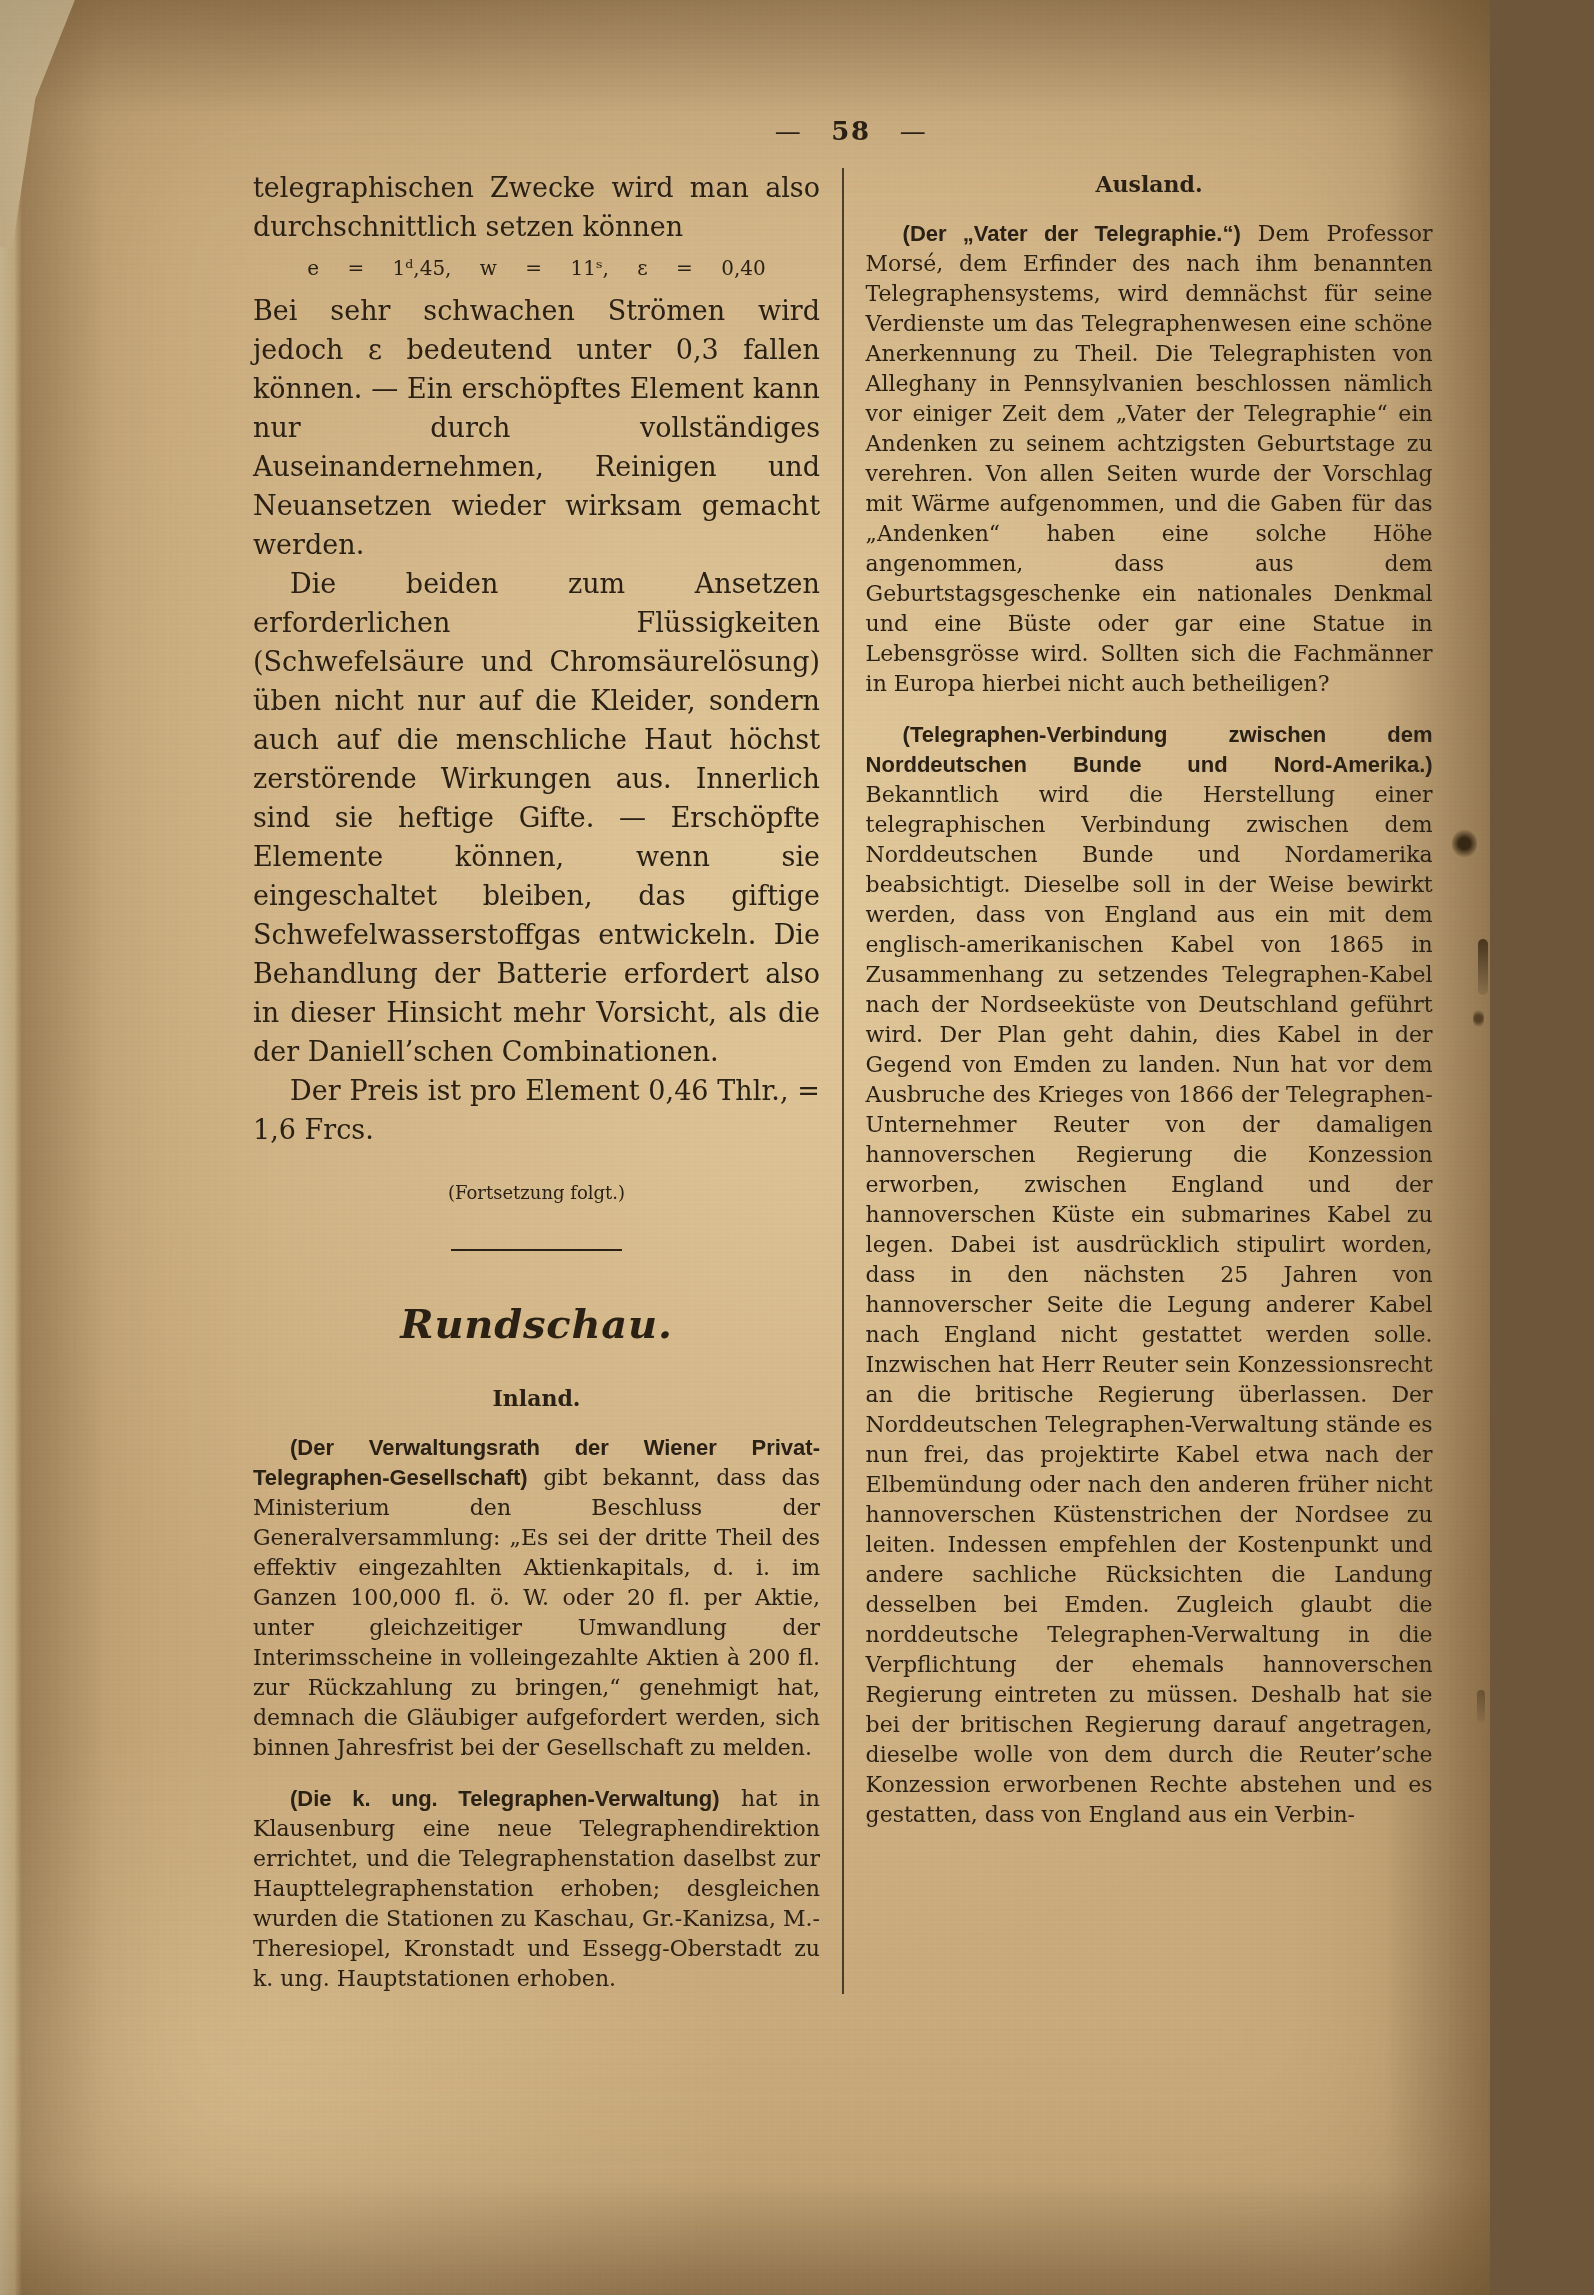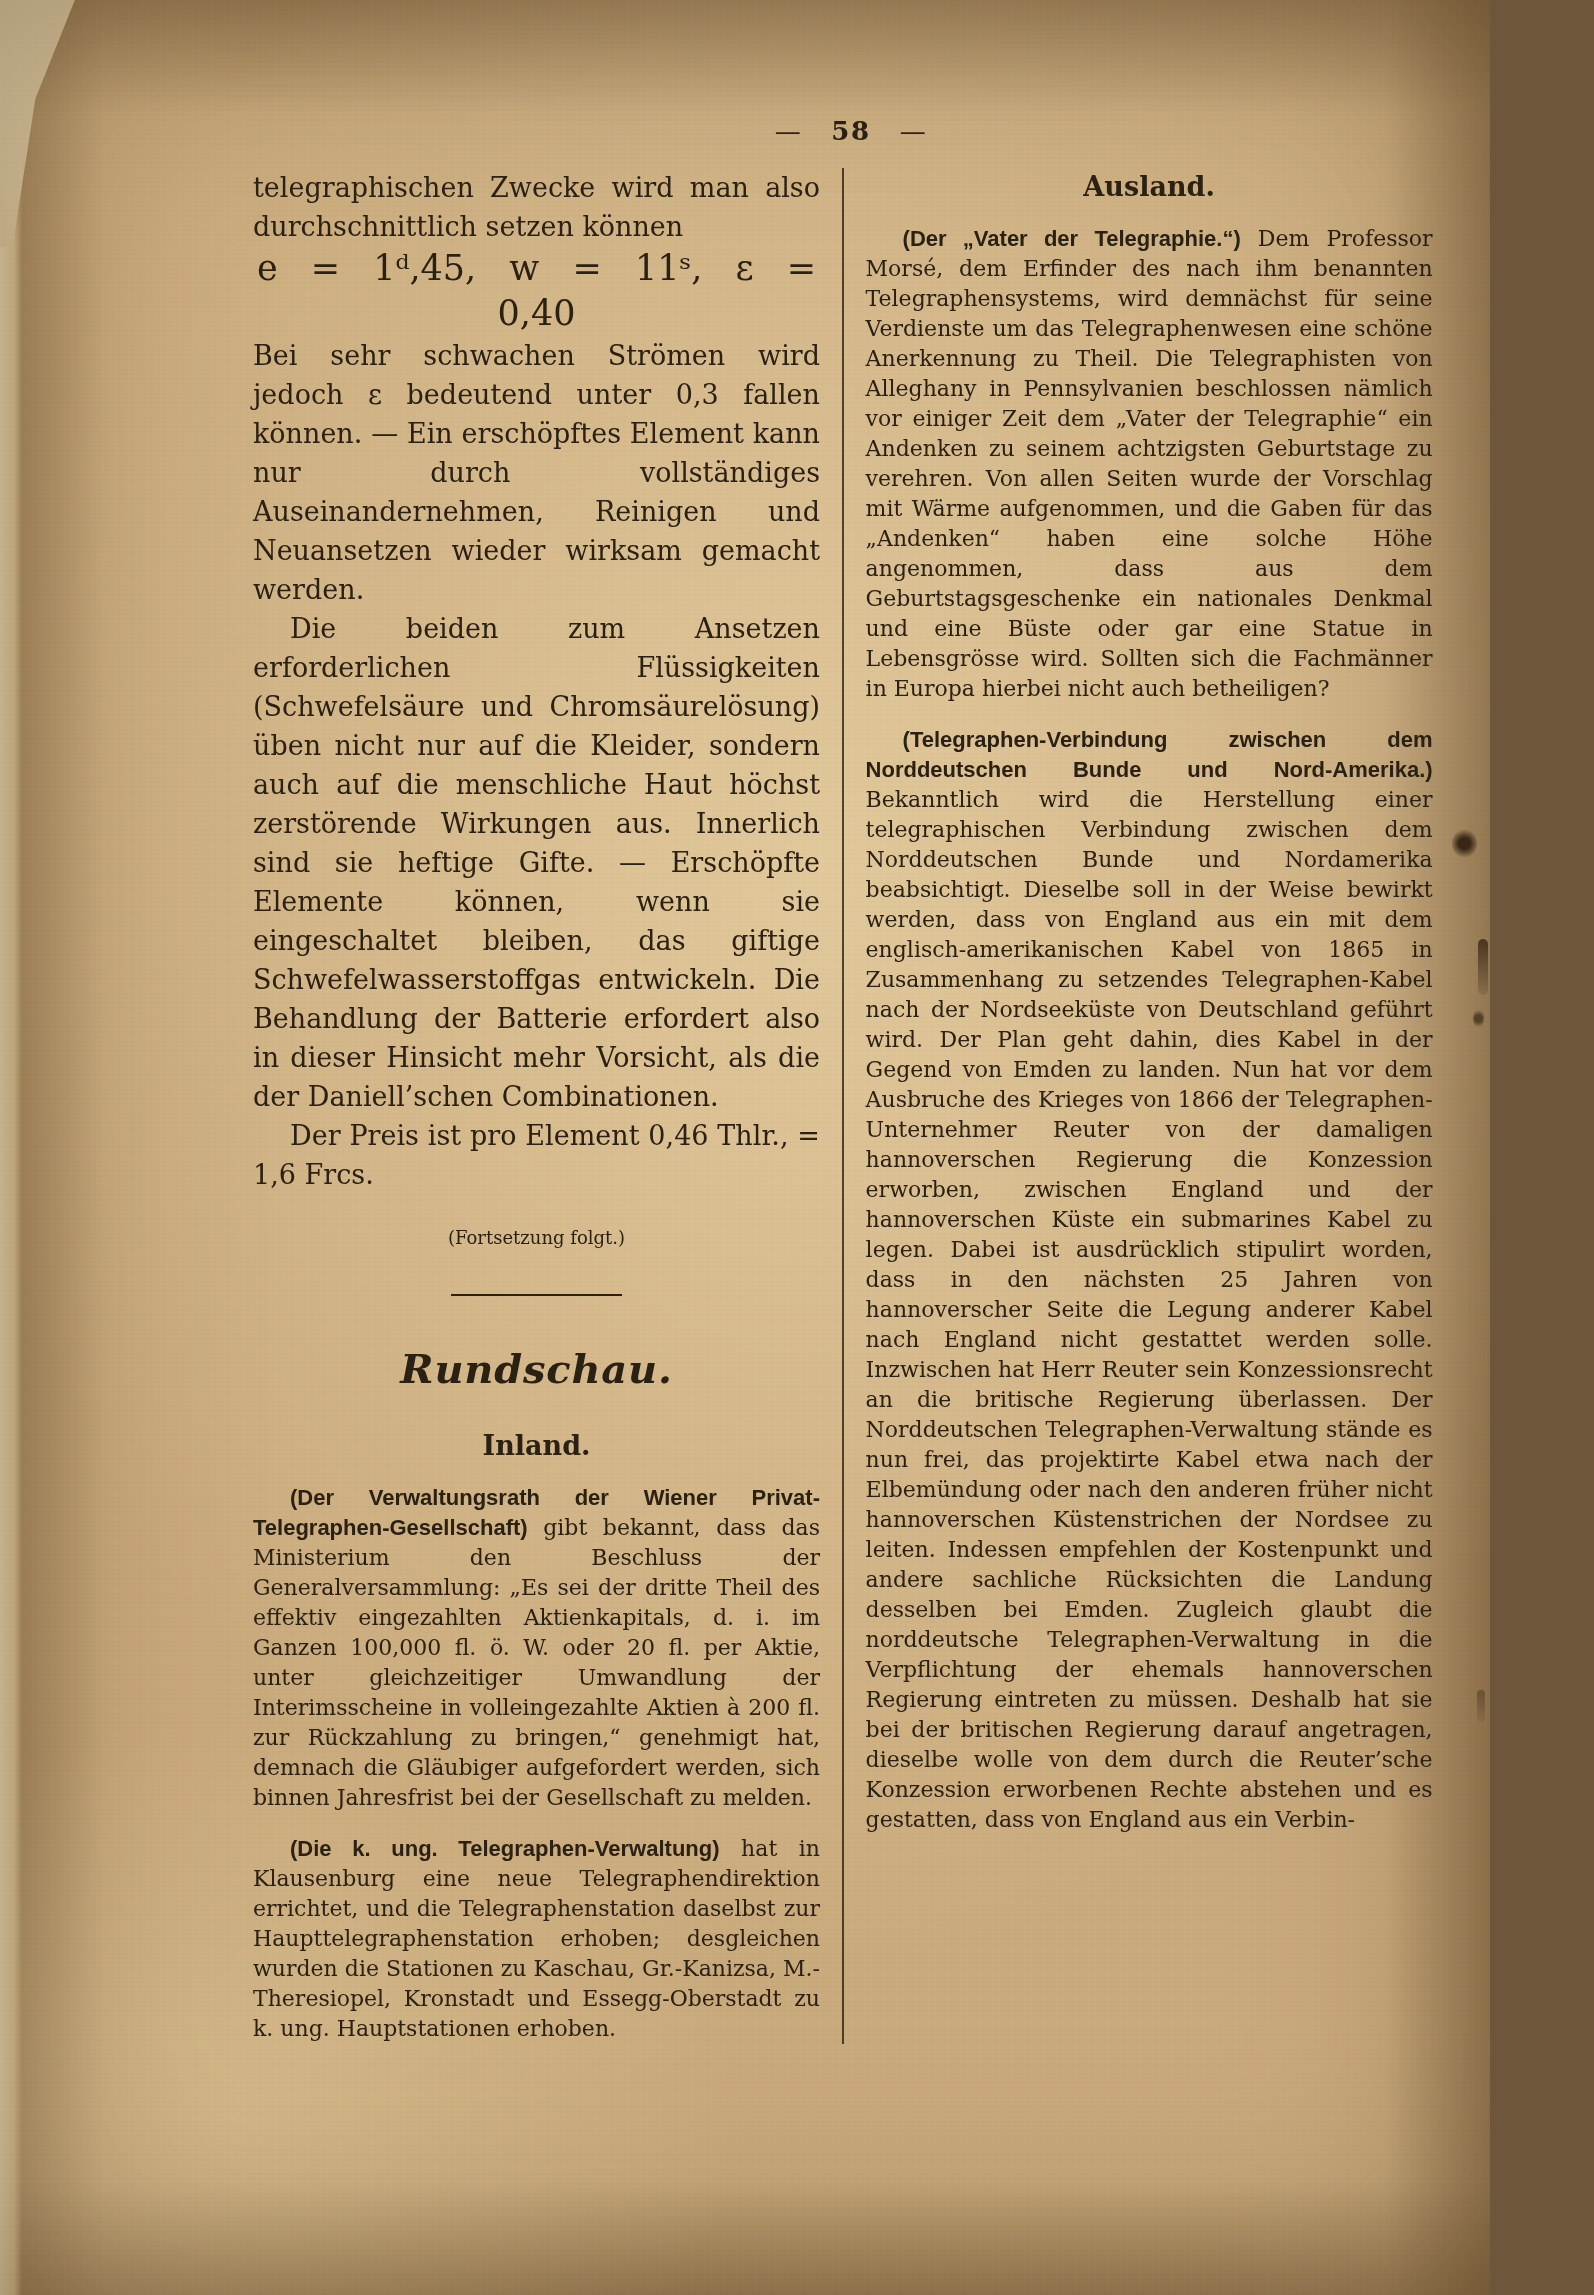--- a/index.html
+++ b/index.html
@@ -58,25 +58,25 @@
   .columns { display: flex; align-items: flex-start; }
   .col { width: 567px; }
   .col-left  { margin-right: 22px; }
   .col-right { margin-left: 22px; }
   .divider { width: 1.6px; align-self: stretch; background: rgba(40,30,18,.78); }
 
   p { margin: 0; text-align: justify; }
   .body-lg { font-size: 27px; line-height: 39px; }
   .body-sm { font-size: 22px; line-height: 30px; }
   .indent  { text-indent: 37px; }
-  .formula { font-size: 35px; line-height: 45px; text-align: center; word-spacing: 22px; text-indent: 0; }
+  .formula { font-size: 20px; line-height: 45px; text-align: center; word-spacing: 22px; text-indent: 0; }
   .continuation { text-align: center; font-size: 18px; margin-top: 33px; text-indent: 0; }
   .section-rule { width: 171px; height: 2.4px; background: #2a2014; border: none; margin: 46px auto 0; }
   .rundschau-title { text-align: center; font-size: 40px; font-weight: bold; margin: 49px 0 0; letter-spacing: 0.8px; font-style: italic; }
-  .region-heading  { text-align: center; font-size: 27px; font-weight: bold; margin: 38px 0 22px; }
+  .region-heading  { text-align: center; font-size: 22px; font-weight: bold; margin: 38px 0 22px; }
   .col-right .region-heading { margin-top: 3.2px; }
   .article { margin-top: 21px; }
   .lead {
     font-family: "Liberation Sans", sans-serif;
     font-weight: bold; font-size: 22px;
   }
 </style>
 </head>
 <body>
 

